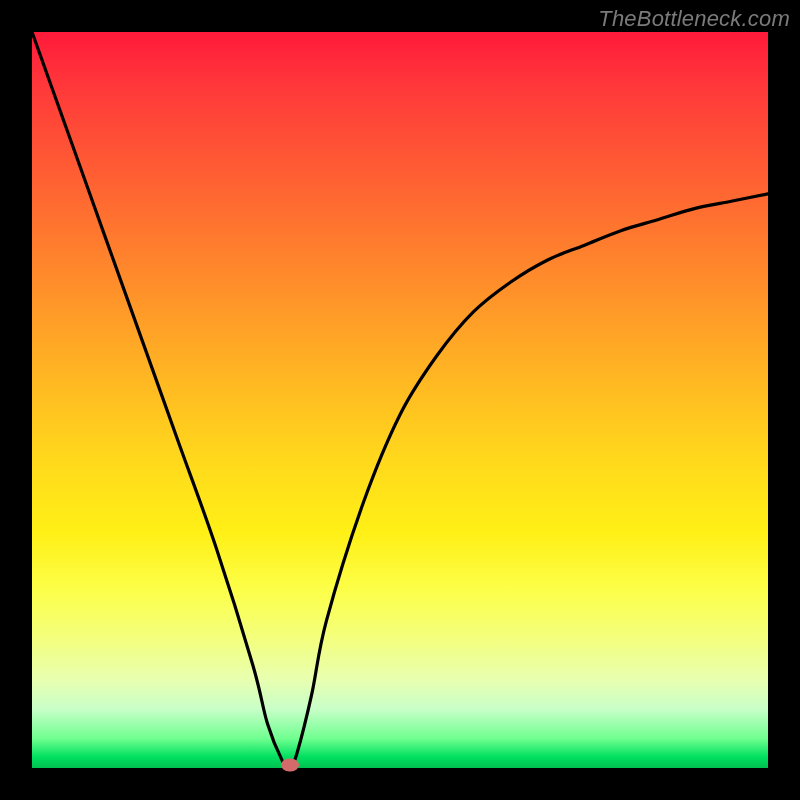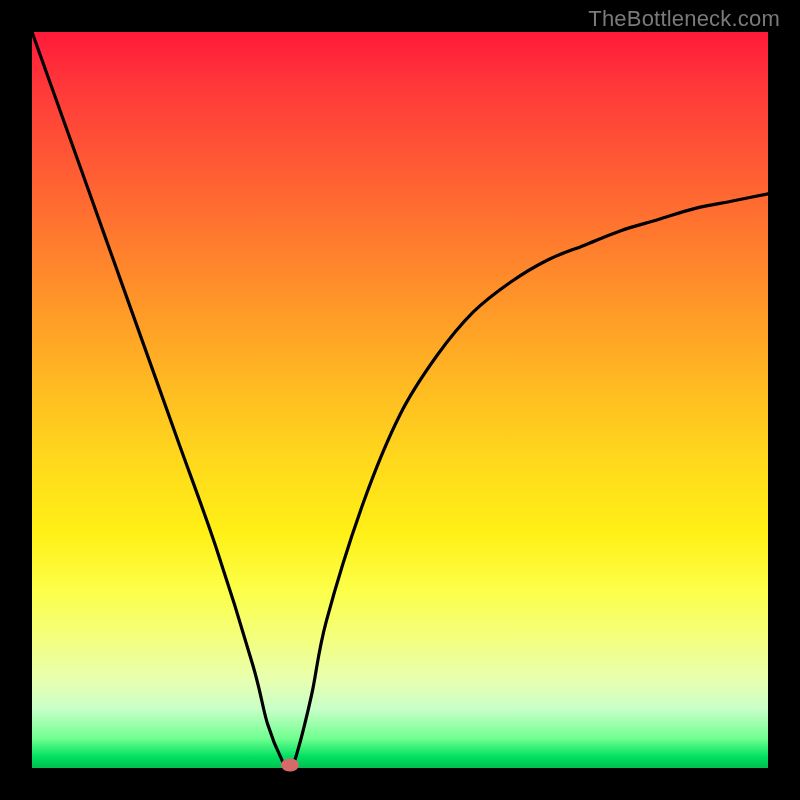--- a/index.html
+++ b/index.html
@@ -38,26 +38,27 @@
       #f4ff7a 82%,
       #e8ffb0 88%,
       #c8ffc8 92%,
       #70ff90 96%,
       #00e060 98.5%,
       #00c050 100%);
   }
   .watermark {
     position: absolute;
     top: 6px;
-    right: 20px;
+    right: 10px;
     color: #7a7a7a;
     font-size: 22px;
     font-weight: 500;
     letter-spacing: 0.2px;
     user-select: none;
+    font-style: italic;
   }
   svg.curve {
     position: absolute;
     top: 0;
     left: 0;
     width: 736px;
     height: 736px;
   }
   .marker {
     position: absolute;

